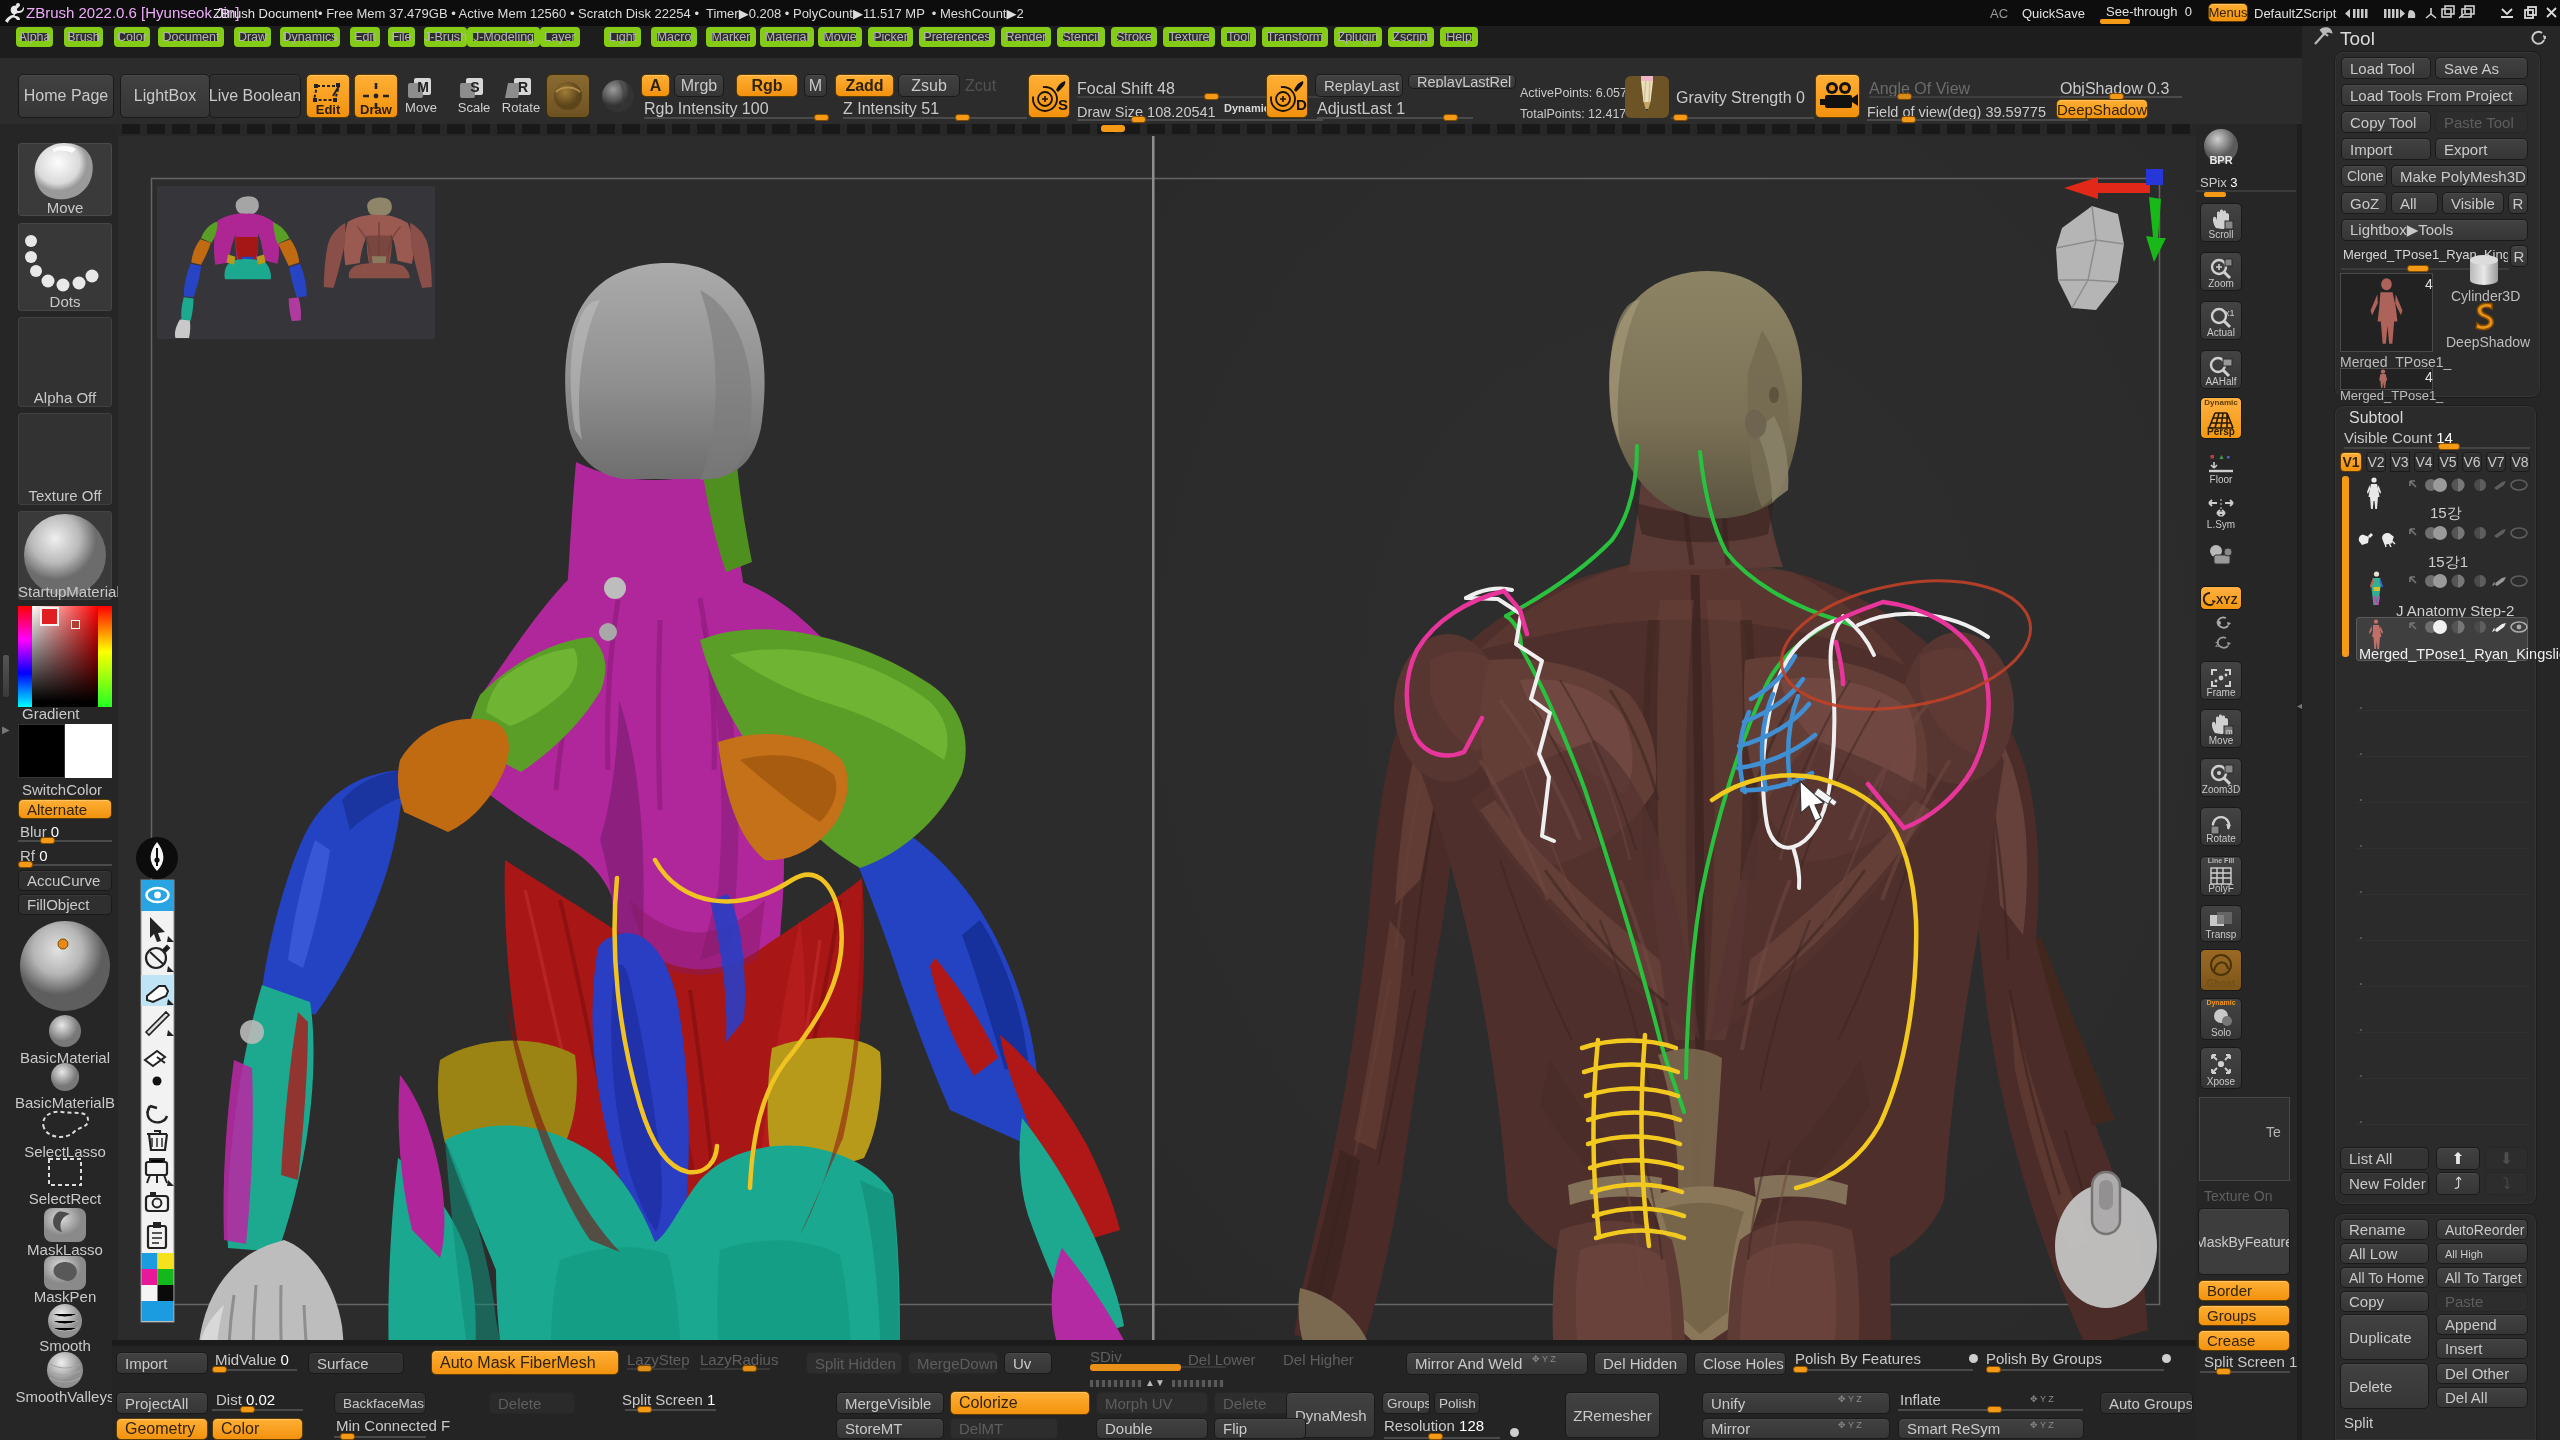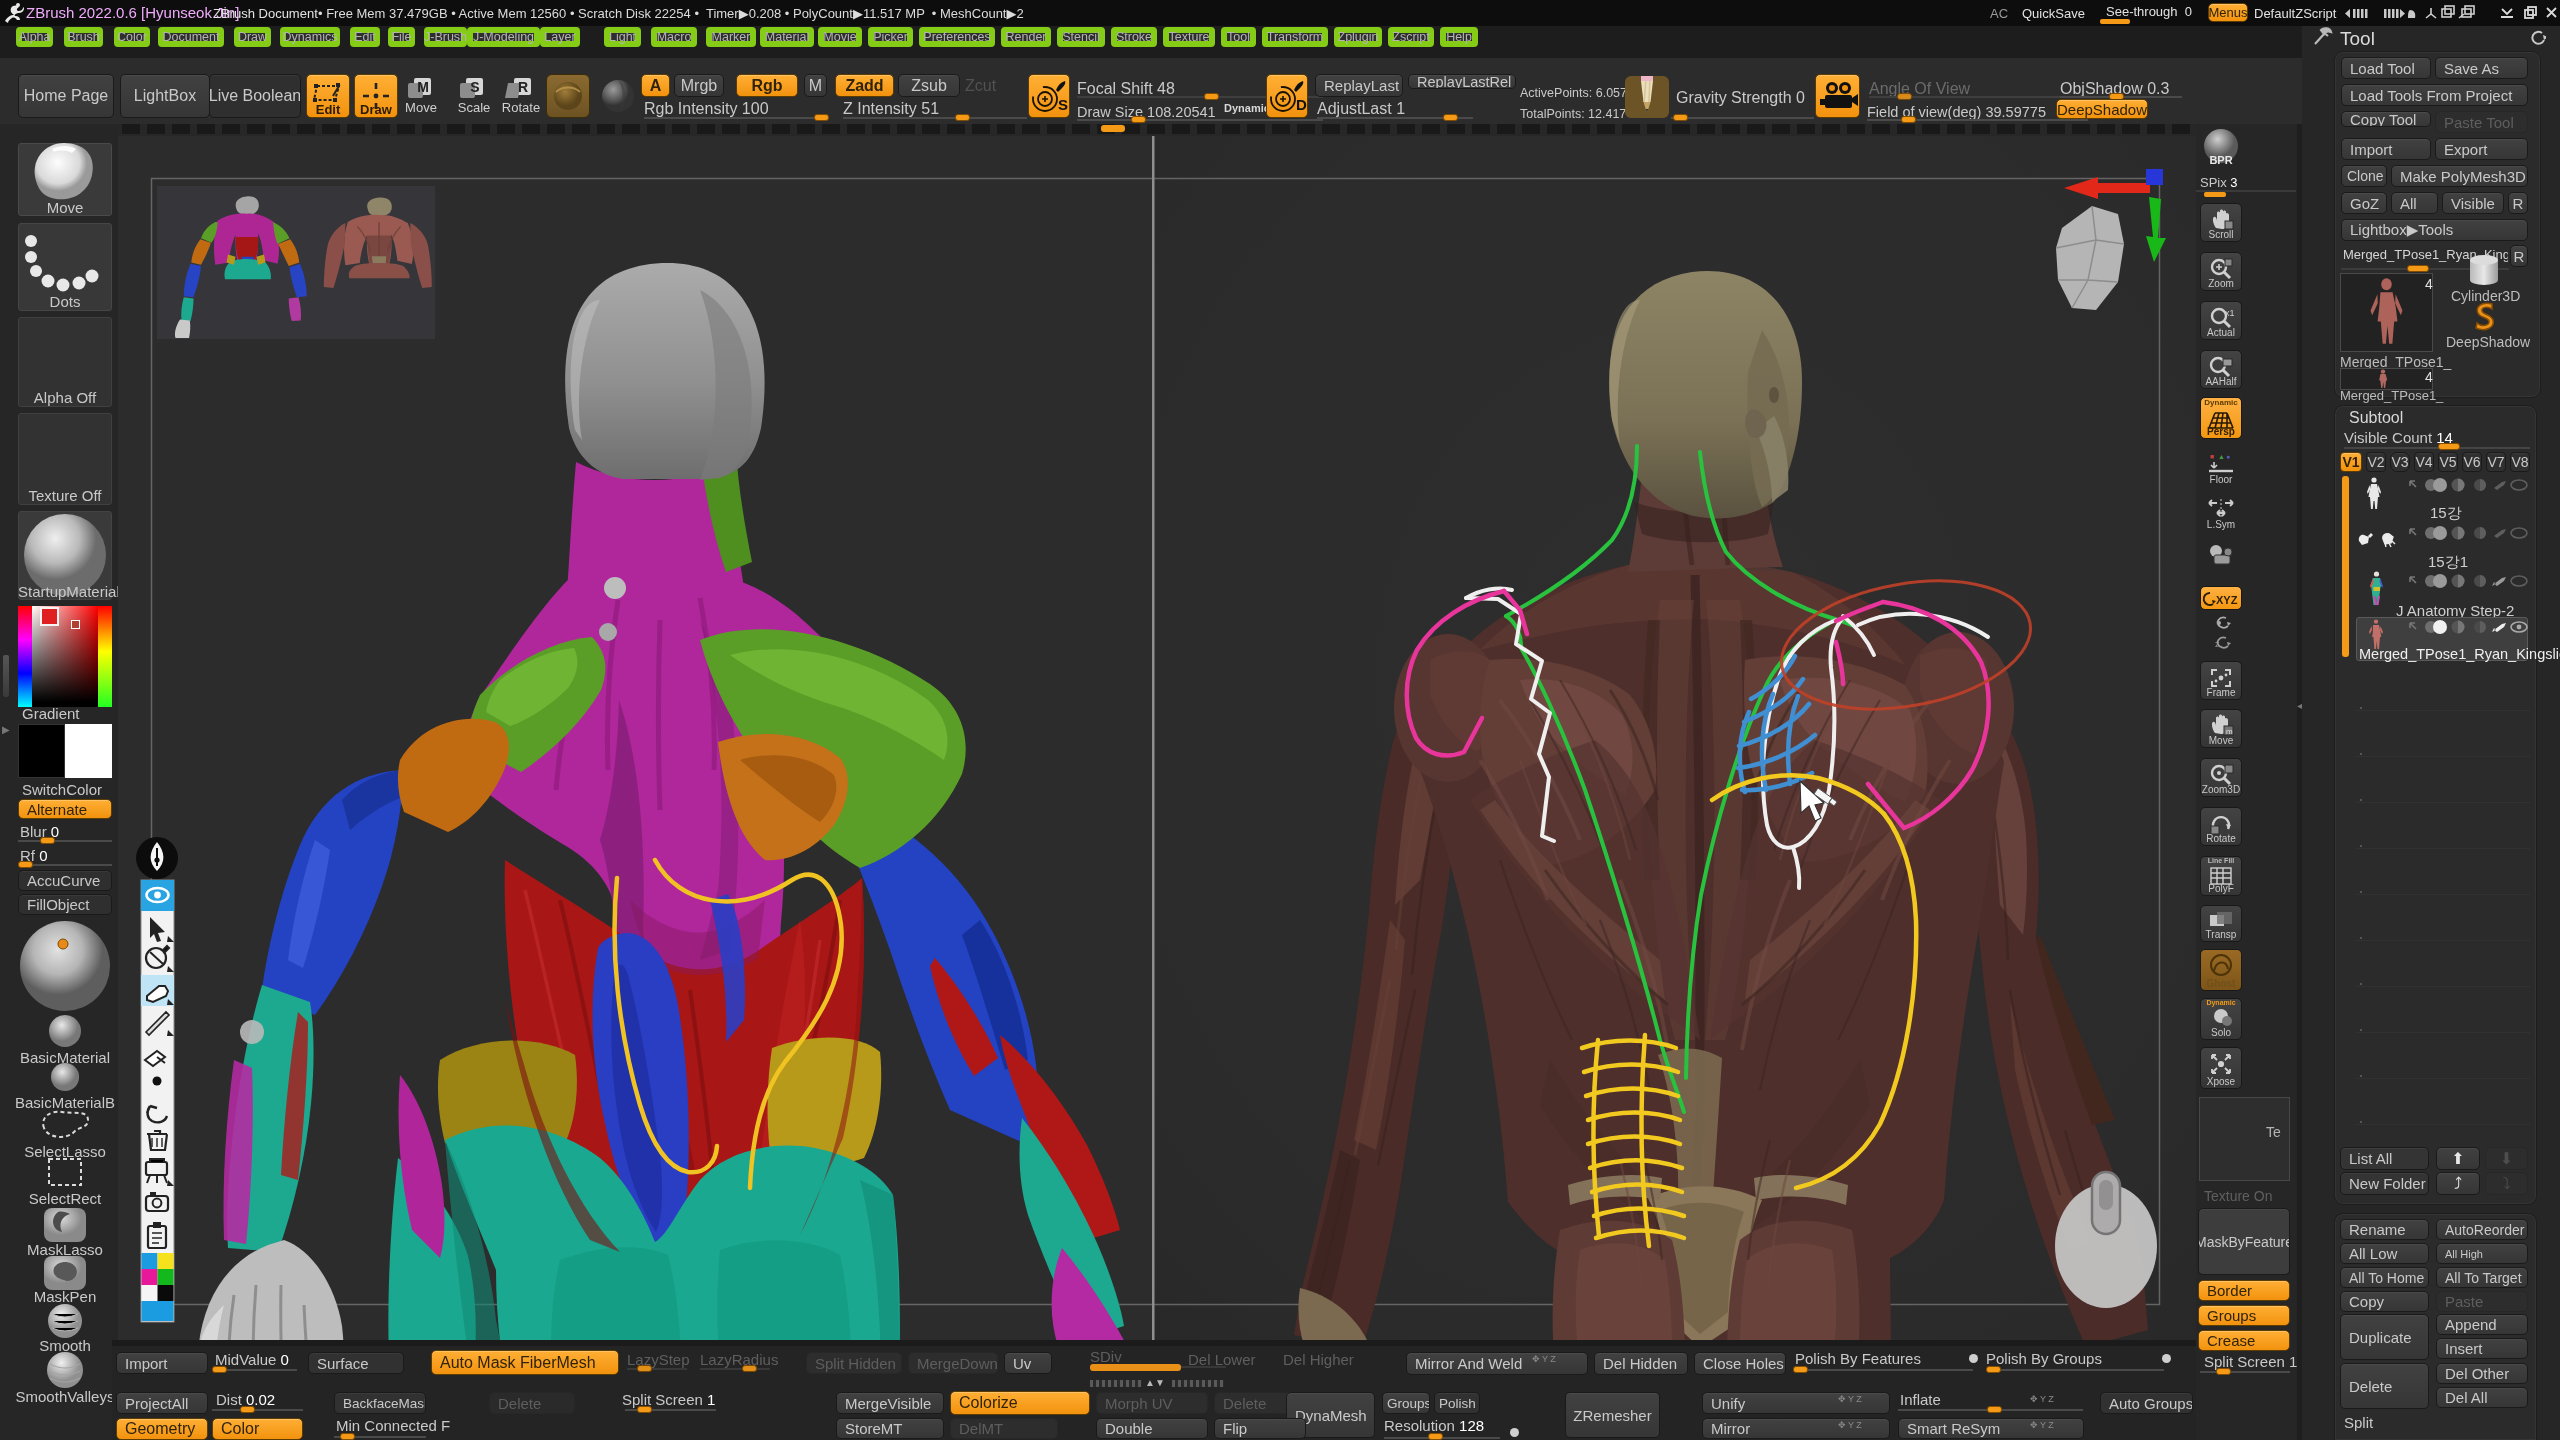--- a/index.html
+++ b/index.html
@@ -1033,21 +1033,21 @@
 <div class="lbl" style="left:2340px;top:28px;font-size:19px;color:#dadada">Tool</div>
 <svg class="abs" style="left:2528px;top:30px" width="18" height="16" viewBox="0 0 18 16">
       <path d="M14 3 a6 6 0 1 0 2 7" fill="none" stroke="#c9c9c9" stroke-width="2"></path>
       <path d="M16 10 l-1-5 5 2z" fill="#c9c9c9"></path>
     </svg>
 
 <div class="abs" style="left:2334px;top:51px;width:207px;height:347px;background:#2b2b2b;border:1px solid #1d1d1d;border-radius:9px;box-shadow:inset 0 0 0 1px #353535"></div>
 <div class="btn" style="left:2341px;top:57px;width:90px;height:22px;font-size:15px">Load Tool</div>
 <div class="btn" style="left:2435px;top:57px;width:93px;height:22px;font-size:15px">Save As</div>
 <div class="btn" style="left:2341px;top:84px;width:187px;height:22px;font-size:15px">Load Tools From Project</div>
-<div class="btn" style="left:2341px;top:111px;width:90px;height:16px;font-size:15px">Copy Tool</div>
+<div class="btn" style="left:2341px;top:111px;width:90px;height:22px;font-size:15px">Copy Tool</div>
 <div class="dbtn" style="left:2435px;top:111px;width:93px;height:22px;font-size:15px">Paste Tool</div>
 <div class="btn" style="left:2341px;top:138px;width:90px;height:22px;font-size:15px">Import</div>
 <div class="btn" style="left:2435px;top:138px;width:93px;height:22px;font-size:15px">Export</div>
 <div class="btn" style="left:2341px;top:165px;width:46px;height:22px;font-size:14px;padding-left:5px">Clone</div>
 <div class="btn" style="left:2391px;top:165px;width:137px;height:22px;font-size:15px">Make PolyMesh3D</div>
 <div class="btn" style="left:2341px;top:192px;width:46px;height:22px;font-size:15px">GoZ</div>
 <div class="btn" style="left:2391px;top:192px;width:47px;height:22px;font-size:15px">All</div>
 <div class="btn" style="left:2442px;top:192px;width:62px;height:22px;font-size:15px">Visible</div>
 <div class="btn ctr" style="left:2508px;top:192px;width:20px;height:22px;font-size:15px">R</div>
 <div class="btn" style="left:2341px;top:219px;width:187px;height:22px;font-size:15px">Lightbox▶Tools</div>
@@ -1092,21 +1092,21 @@
 <div class="lbl" style="left:2425px;top:369px;font-size:14px;color:#e0e0e0">4</div>
 <div class="lbl" style="left:2340px;top:388px;font-size:13px;color:#bdbdbd">Merged_TPose1_</div>
 
 <div class="abs" style="left:2334px;top:405px;width:203px;height:800px;background:#2b2b2b;border:1px solid #1d1d1d;border-radius:9px;box-shadow:inset 0 0 0 1px #353535"></div>
 <div class="lbl" style="left:2349px;top:409px;font-size:16px;color:#d8d8d8">Subtool</div>
 <div class="lbl" style="left:2344px;top:429px;font-size:15px">Visible Count <span style="color:#fff">14</span></div>
 <div class="sline" style="left:2344px;top:447px;width:186px;background:#454545"></div>
 <div class="snotch" style="left:2438px;top:443px;width:22px"></div>
 <div class="obtn ctr" style="left:2340px;top:452px;width:22px;height:20px;font-size:14px;border-radius:4px">V1</div>
 <div class="btn ctr" style="left:2366px;top:452px;width:20px;height:20px;font-size:14px;border-radius:4px;background:#303030">V2</div>
-<div class="btn ctr" style="left:2390px;top:452px;width:20px;height:20px;font-size:14px;border-radius:7px;background:#303030">V3</div>
+<div class="btn ctr" style="left:2390px;top:452px;width:20px;height:20px;font-size:14px;border-radius:0;background:#303030">V3</div>
 <div class="btn ctr" style="left:2414px;top:452px;width:20px;height:20px;font-size:14px;border-radius:4px;background:#303030">V4</div>
 <div class="btn ctr" style="left:2438px;top:452px;width:20px;height:20px;font-size:14px;border-radius:4px;background:#303030">V5</div>
 <div class="btn ctr" style="left:2462px;top:452px;width:20px;height:20px;font-size:14px;border-radius:4px;background:#303030">V6</div>
 <div class="btn ctr" style="left:2486px;top:452px;width:20px;height:20px;font-size:14px;border-radius:4px;background:#303030">V7</div>
 <div class="btn ctr" style="left:2510px;top:452px;width:20px;height:20px;font-size:14px;border-radius:4px;background:#303030">V8</div>
 <div class="abs" style="left:2342px;top:476px;width:7px;height:181px;background:#f49a16;border-radius:3px"></div>
 <div id="strows">
       <svg class="abs" style="left:2364px;top:477px" width="20" height="34" viewBox="0 0 20 34">
         <g fill="#e8e8e8">
           <circle cx="10" cy="3" r="2.6"></circle>

